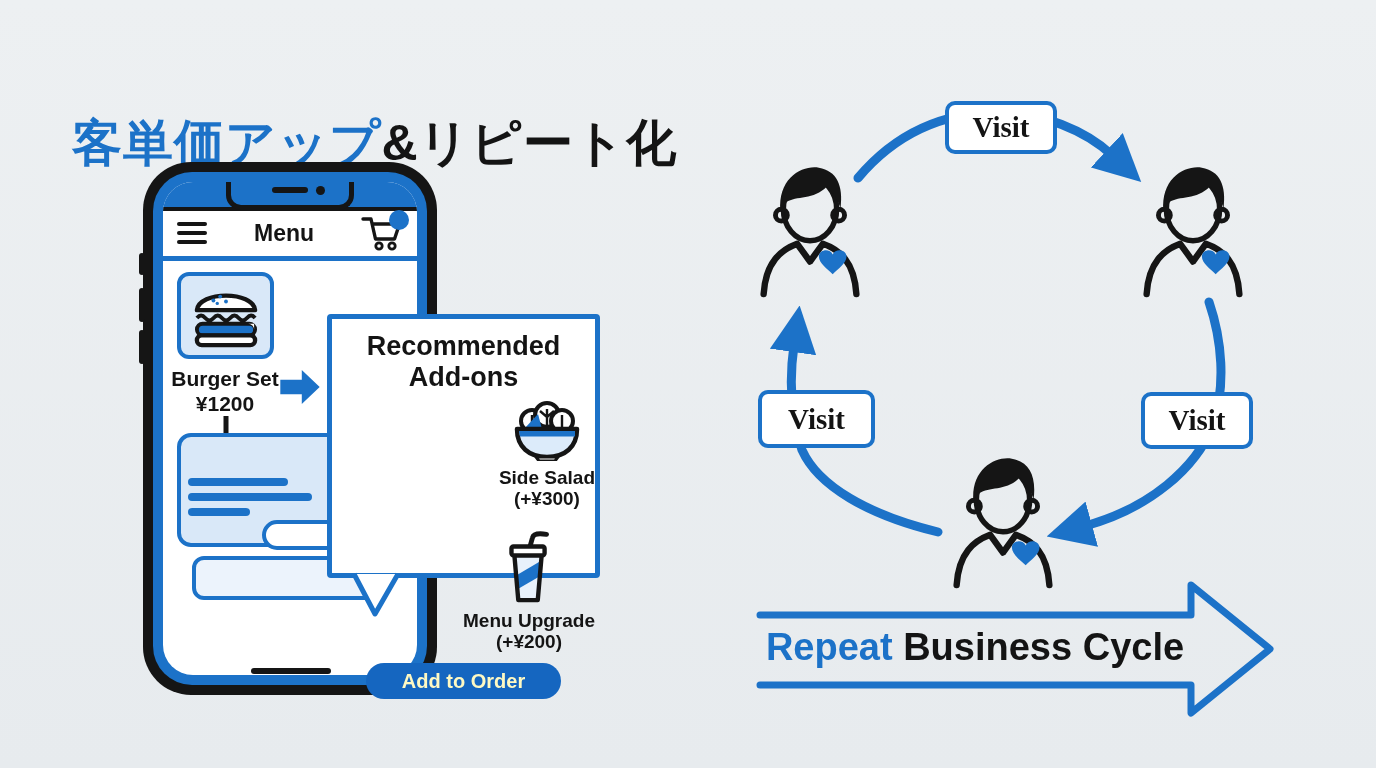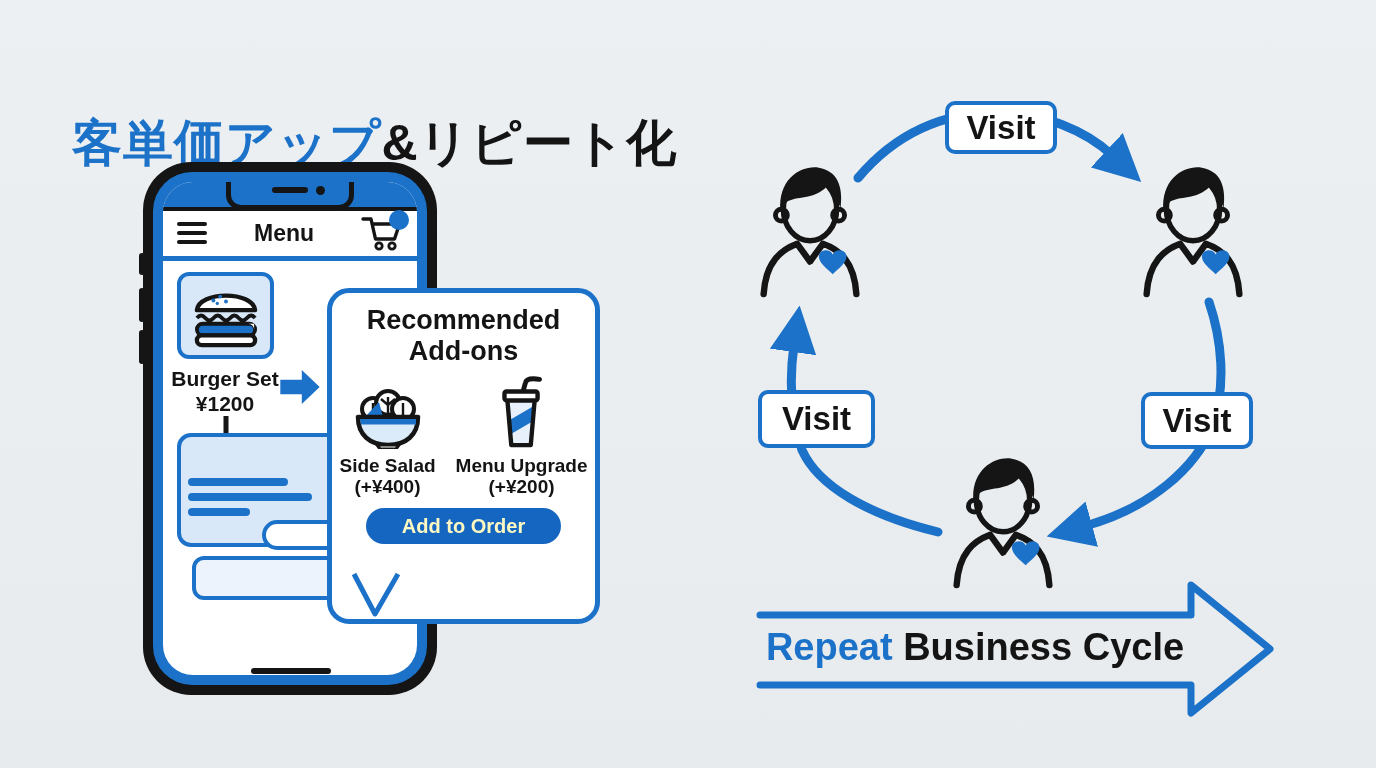--- a/index.html
+++ b/index.html
@@ -36,35 +36,35 @@
   .skbar{position:absolute;left:7px;height:8px;background:#1c72c8;border-radius:4px;}
   #tab{position:absolute;left:81px;top:83px;width:140px;height:30px;background:#fff;border:4px solid #1c72c8;
        border-radius:16px 0 0 16px;box-sizing:border-box;}
   #cardB{position:absolute;left:29px;top:374px;width:192px;height:44px;background:#ecf3fc;border:4px solid #1c72c8;
          border-radius:12px;box-sizing:border-box;}
   #total-bar{position:absolute;left:15px;top:414px;width:224px;height:57px;background:#fff;border:4px solid #1c72c8;
              border-radius:10px;box-sizing:border-box;display:flex;align-items:center;}
   #total-label{margin-left:12px;font-size:24px;font-weight:bold;flex:1;}
   #home-bar{position:absolute;left:88px;top:486px;width:80px;height:6px;background:#151515;border-radius:3px;}
   
-  #popup{left:327px;top:288px;width:273px;height:336px;background:#fff;border:5px solid #1c72c8;border-radius:22px;
+  #popup{left:327px;top:314px;width:273px;height:264px;background:#fff;border:5px solid #1c72c8;border-radius:4px;
          box-sizing:border-box;z-index:5;text-align:center;}
   #popup-title{margin-top:12px;font-size:27px;font-weight:bold;line-height:31px;}
-  #addons{display:flex;justify-content:center;align-items:flex-end;gap:20px;margin-top:8px;}
+  #addons{display:flex;justify-content:center;align-items:flex-end;gap:20px;margin-top:8px;flex-direction:column;}
   .addon{display:flex;flex-direction:column;align-items:center;cursor:pointer;}
   .addon .nm{margin-top:6px;font-size:19px;font-weight:bold;line-height:21px;white-space:nowrap;}
   .addon .pr{font-size:19px;font-weight:bold;line-height:22px;}
   #add-btn{margin:10px auto 0;width:195px;height:36px;background:#1566c0;color:#fef9c3;border:none;border-radius:18px;
            font-size:20px;font-weight:bold;font-family:"Liberation Sans",sans-serif;display:flex;align-items:center;justify-content:center;cursor:pointer;}
   #tail{left:344px;top:572px;z-index:6;}
   
   #arcs{left:740px;top:90px;z-index:1;}
   .person{z-index:2;}
   .visit{background:#fff;border:4px solid #1c72c8;border-radius:10px;box-sizing:border-box;display:flex;
-         align-items:center;justify-content:center;font-size:33px;font-weight:bold;z-index:3;}
+         align-items:center;justify-content:center;font-size:29px;font-weight:bold;z-index:3;font-family:Liberation Serif, serif;}
   #repeat-arrow-svg{left:750px;top:578px;z-index:1;}
   #repeat-text{left:760px;top:626px;width:430px;text-align:center;font-size:38px;font-weight:bold;white-space:nowrap;z-index:2;}
   #repeat-text .accent{color:#1c72c8;}
 </style>
 </head>
 <body>
 
 <div id="canvas">
 
   <svg width="0" height="0" style="position:absolute">
@@ -174,21 +174,21 @@
           <circle cx="18" cy="20" r="11" fill="#fff" stroke="#151515" stroke-width="4"></circle>
           <circle cx="33" cy="14" r="12" fill="#fff" stroke="#151515" stroke-width="4"></circle>
           <circle cx="48" cy="20" r="11" fill="#fff" stroke="#151515" stroke-width="4"></circle>
           <path d="M33,8 V24 M33,16 L26,10 M33,16 L40,10 M48,14 V26 M18,14 V26" stroke="#151515" stroke-width="2.4" fill="none"></path>
           <polygon points="10,28 24,13 28,28" fill="#1c72c8"></polygon>
           <path d="M3,28 C3,46 15,56 33,56 C51,56 63,46 63,28 Z" fill="#dcebfa" stroke="#151515" stroke-width="4.5" stroke-linejoin="round"></path>
           <path d="M5,30 H61 V35.5 H6 Z" fill="#1c72c8"></path>
           <path d="M22,56 H44 L41,60 H25 Z" fill="#fff" stroke="#151515" stroke-width="3"></path>
         </svg>
         <div class="nm">Side Salad</div>
-        <div class="pr">(+¥400)</div>
+        <div class="pr">(+¥300)</div>
       </div>
       <div class="addon">
         <svg width="50" height="74" viewBox="0 0 50 76">
           <defs>
               <clipPath id="cupclip">
                 <polygon points="10,26 38,26 34,72 14,72"></polygon>
               </clipPath>
             </defs>
           <path d="M26,17 L28.5,8 C29.5,4 34,3 43,4.5" fill="none" stroke="#151515" stroke-width="5" stroke-linecap="round"></path>
           <polygon points="10,26 38,26 34,72 14,72" fill="#e8f1fb"></polygon>

